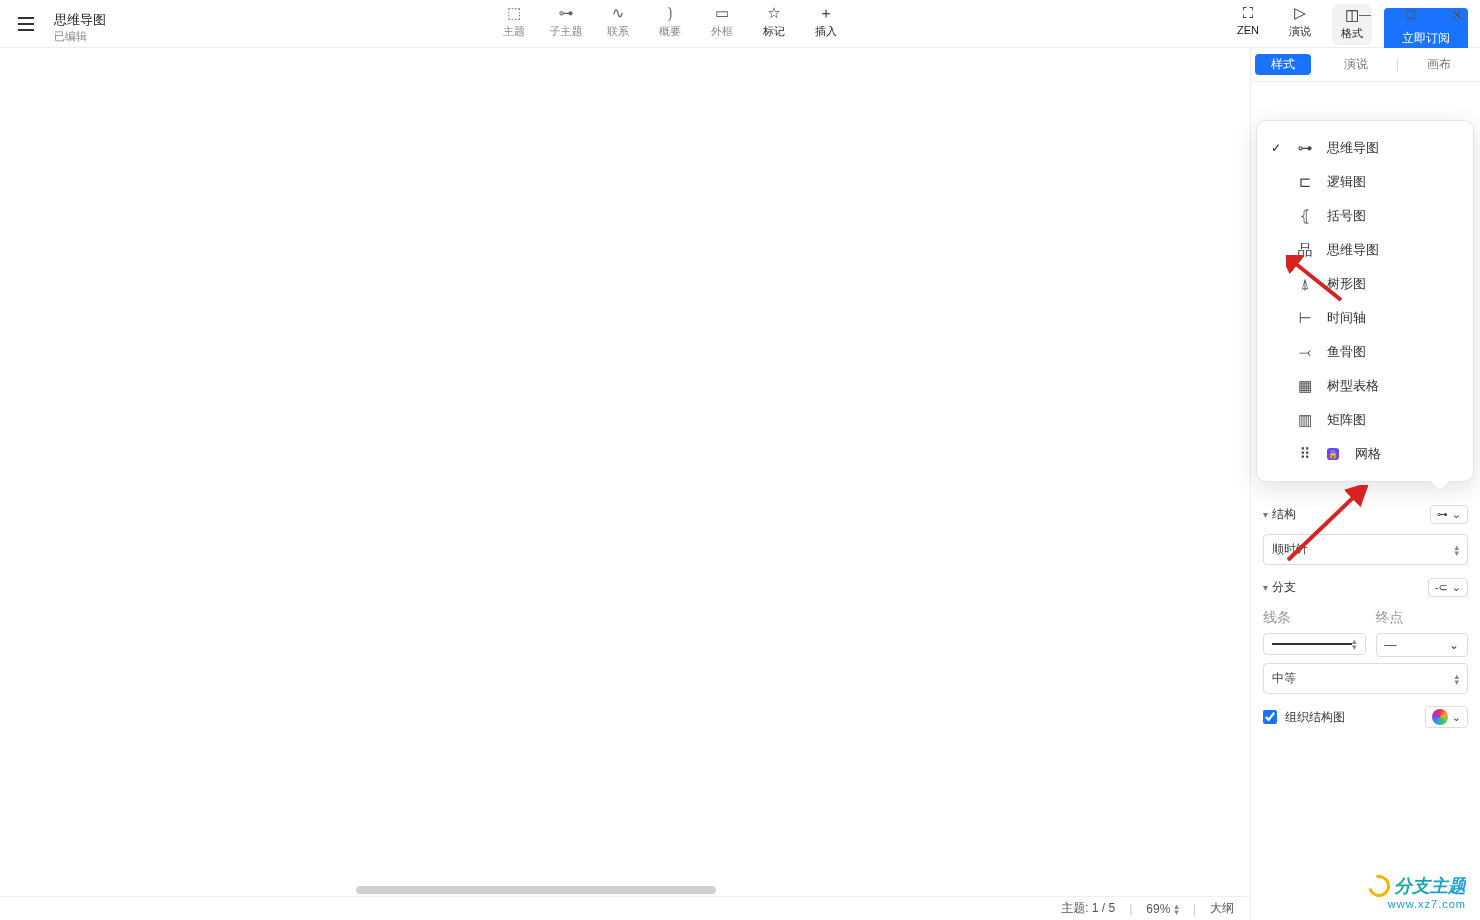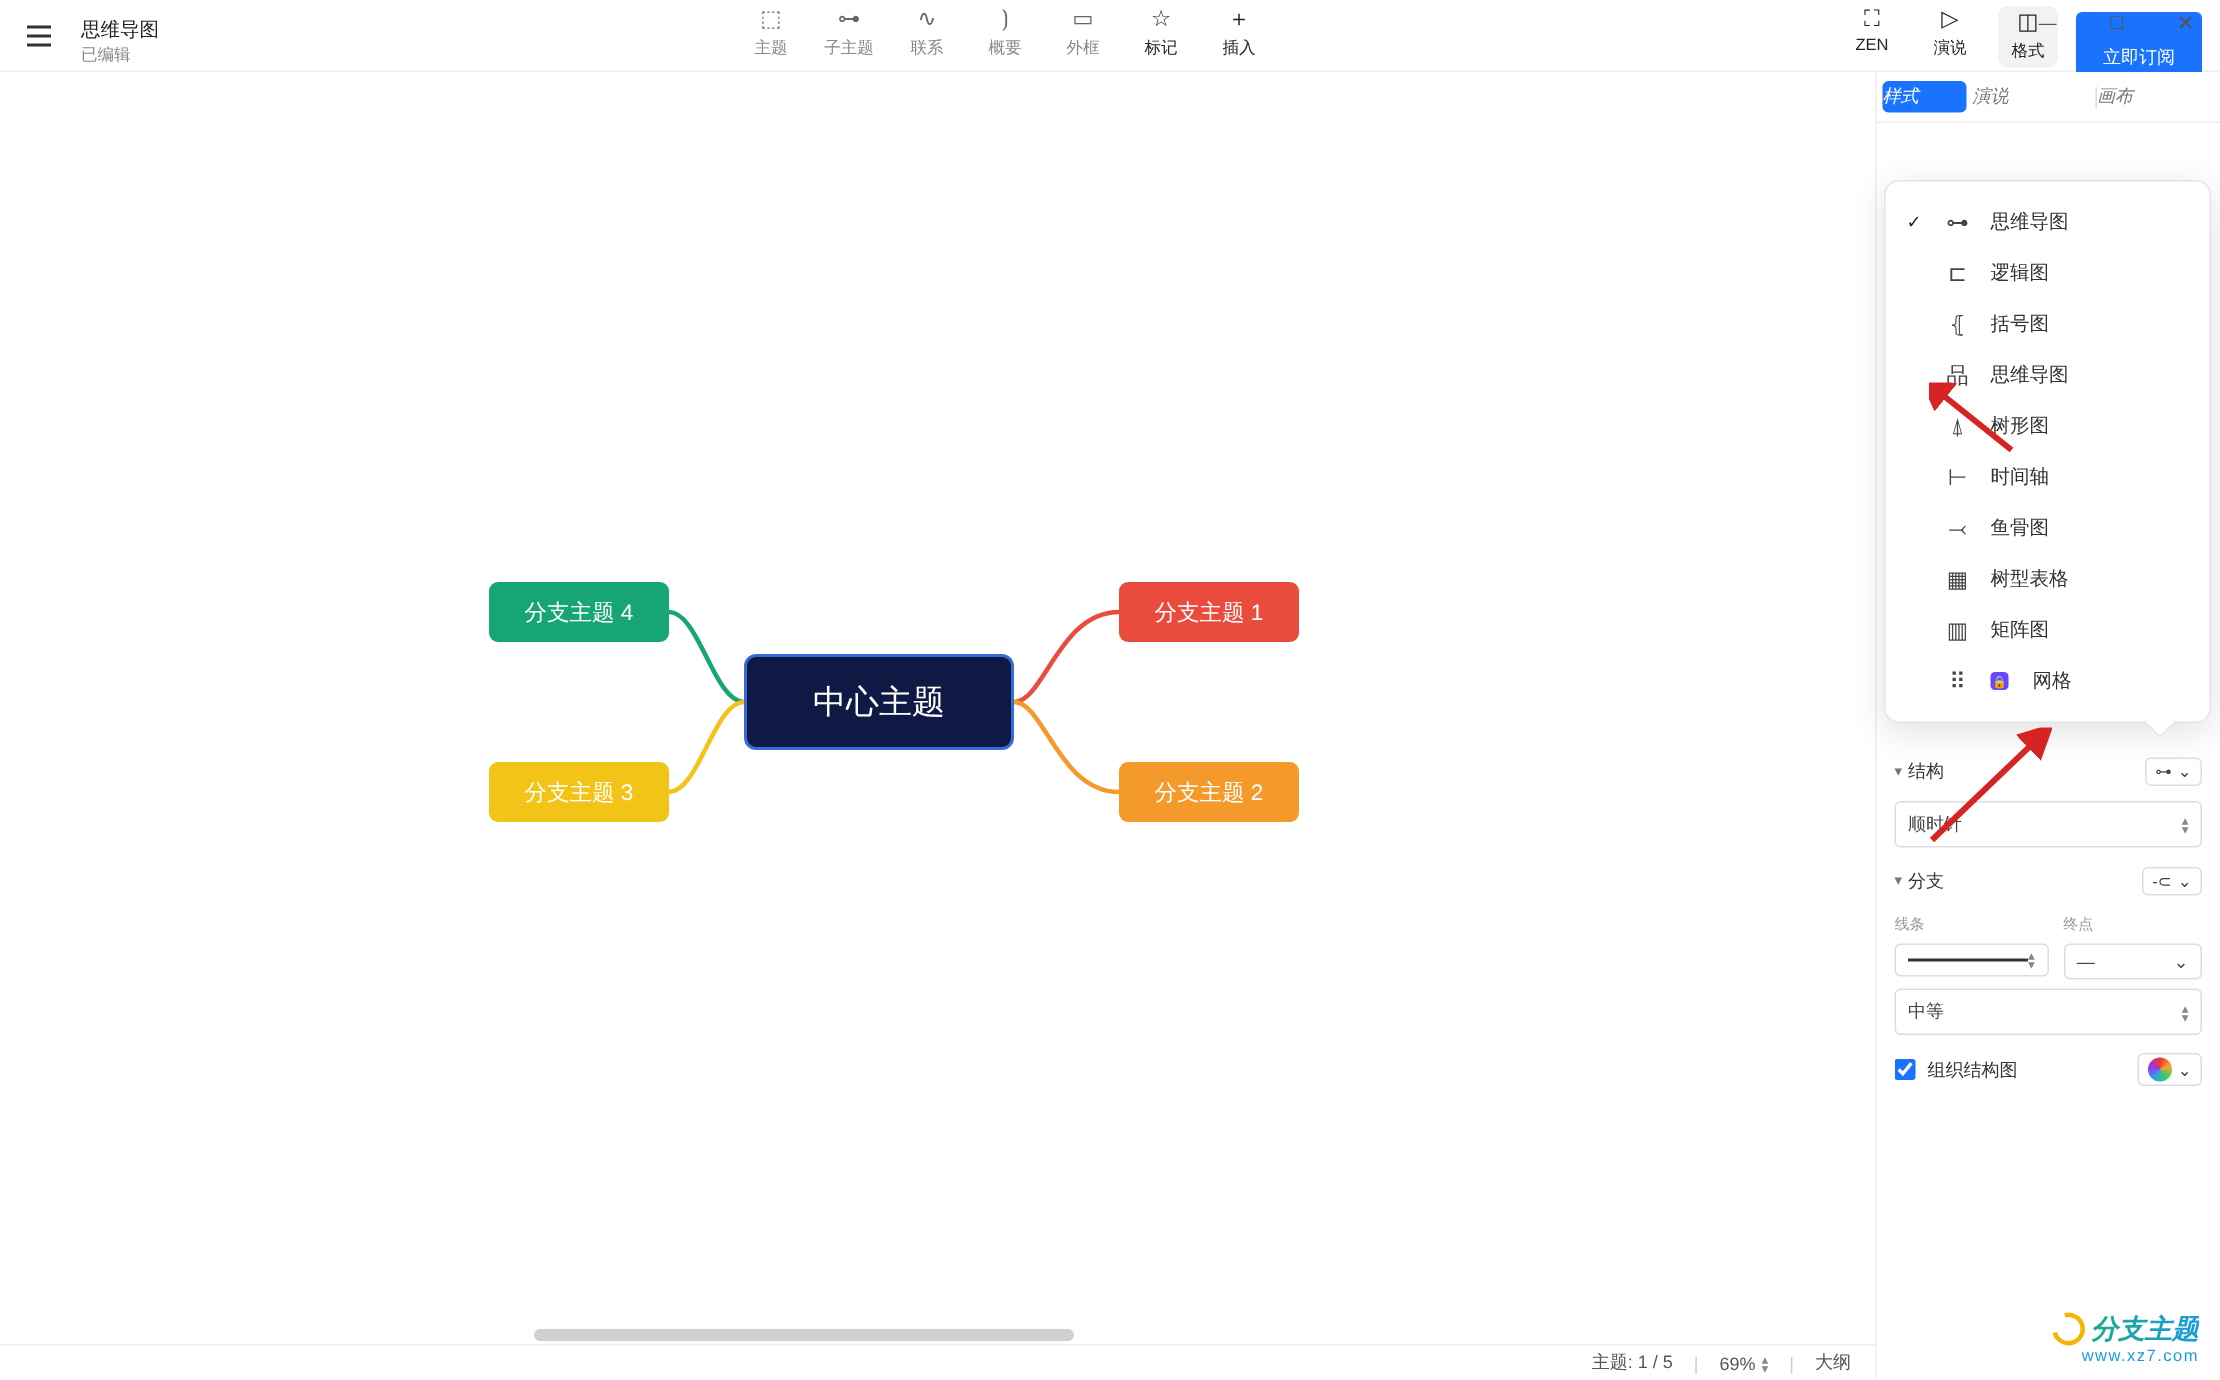--- a/index.html
+++ b/index.html
@@ -40,21 +40,21 @@
   .node { position: absolute; width: 120px; height: 40px; border-radius: 6px; color: #fff; font-size: 15px; display:flex; align-items:center; justify-content:center; }
   .node.g { background: #17a673; left: 0; top: 20px; }
   .node.y { background: #f3c418; left: 0; top: 140px; color:#fff; }
   .node.r { background: #e94b3c; right: 0; top: 20px; }
   .node.o { background: #f39a2a; right: 0; top: 140px; }
   svg.connectors { position:absolute; left:0; top:0; width:100%; height:100%; pointer-events:none; }
 
   
   .right-panel { width: 230px; border-left: 1px solid #eee; background: #fff; display: flex; flex-direction: column; position: relative; }
   .rp-tabs { display: flex; align-items: center; height: 34px; border-bottom: 1px solid #eee; font-size: 12px; }
-  .rp-tab { flex:1; color:#777; padding: 2px 0; font-style: italic; }
+  .rp-tab { flex:1; text-align:center; color:#777; padding: 2px 0; }
   .rp-tab.active { background: #1a73ff; color:#fff; border-radius: 4px; margin:4px; flex:0 0 56px; }
   .rp-sep { width:1px; height:14px; background:#ddd; }
 
   .rp-body { padding: 10px 12px; font-size: 12px; color:#333; position: relative; }
 
   
   .struct-popover { position: absolute; top: 38px; right: 6px; width: 218px; background:#fff; border:1px solid #e4e4e4; border-radius:10px; box-shadow: 0 6px 24px rgba(0,0,0,.12); padding: 10px 0; z-index: 5; }
   .sp-row { display:flex; align-items:center; height: 34px; padding: 0 12px; gap:12px; cursor:pointer; }
   .sp-check { width:14px; text-align:center; color:#222; font-size:12px; }
   .sp-icon { width:20px; font-size:15px; color:#444; text-align:center; }
@@ -64,21 +64,21 @@
 
   .section-spacer { height: 400px; }
   .section { margin-top: 8px; }
   .sec-head { display:flex; align-items:center; justify-content:space-between; height:28px; }
   .sec-head .sh-left { display:flex; align-items:center; gap:4px; color:#333; }
   .sec-head .caret { font-size:10px; color:#777; }
   .mini-select { display:flex; align-items:center; gap:4px; border:1px solid #ddd; border-radius:4px; padding:2px 6px; font-size:11px; color:#444; background:#fff; }
   .full-select { margin-top:6px; border:1px solid #ddd; border-radius:4px; padding:6px 8px; display:flex; justify-content:space-between; align-items:center; background:#fff; color:#444; }
   .two-col { display:flex; gap:10px; margin-top:8px; }
   .two-col > div { flex:1; }
-  .field-label { font-size:10px; color:#999; margin-bottom:3px; }
+  .field-label { font-size:14px; color:#999; margin-bottom:3px; }
   .rainbow-row { display:flex; align-items:center; gap:8px; margin-top:12px; }
   .rainbow-dot { width:16px; height:16px; border-radius:50%; background: conic-gradient(#e33,#ea3,#3c6,#39e,#93e,#e33); }
   input[type=checkbox]{ accent-color:#1a73ff; width:14px; height:14px; }
 
   
   .statusbar { position:absolute; left:0; right:230px; bottom:0; height:24px; border-top:1px solid #eee; display:flex; align-items:center; justify-content:flex-end; gap:14px; padding:0 16px; font-size:12px; color:#555; background:#fff; }
   .updown { font-size:9px; color:#888; line-height:6px; }
 
   
   .arrow { position:absolute; z-index:20; }
@@ -156,33 +156,20 @@
   <div class="win-controls">
     <div class="win-btn">—</div>
     <div class="win-btn">☐</div>
     <div class="win-btn close">✕</div>
   </div>
 </div>
 
 <div class="main">
   <div class="left-gutter"></div>
   <div class="canvas-wrap">
-    <div class="mindmap">
-      <svg class="connectors">
-        <path d="M170 100 C150 100 140 40 120 40" stroke="#17a673" stroke-width="3" fill="none"></path>
-        <path d="M170 100 C150 100 140 160 120 160" stroke="#f3c418" stroke-width="3" fill="none"></path>
-        <path d="M350 100 C370 100 380 40 420 40" stroke="#e94b3c" stroke-width="3" fill="none"></path>
-        <path d="M350 100 C370 100 380 160 420 160" stroke="#f39a2a" stroke-width="3" fill="none"></path>
-      </svg>
-      <div class="node g">分支主题 4</div>
-      <div class="node y">分支主题 3</div>
-      <div class="node r">分支主题 1</div>
-      <div class="node o">分支主题 2</div>
-      <div class="central">中心主题</div>
-    </div>
     <div class="scroll-h"></div>
   </div>
 
   <div class="right-panel">
     <div class="rp-tabs">
       <div class="rp-tab active">样式</div>
       <div class="rp-tab">演说</div>
       <div class="rp-sep"></div>
       <div class="rp-tab">画布</div>
     </div>

